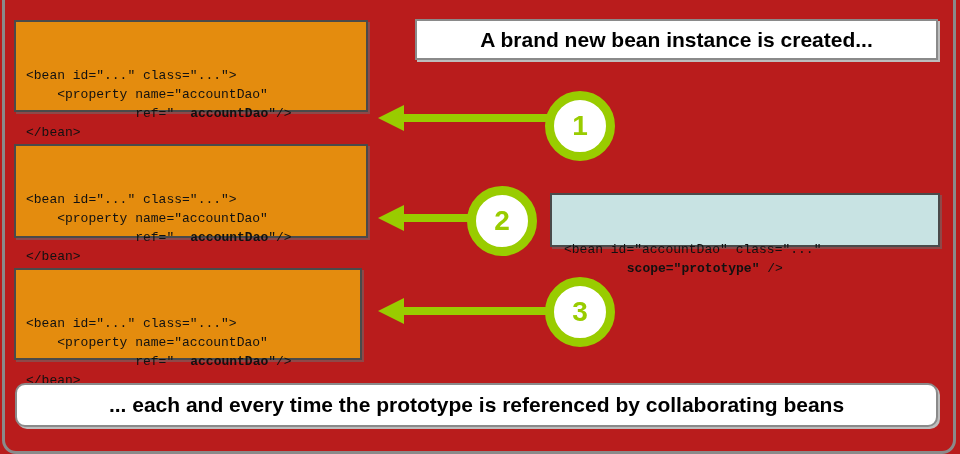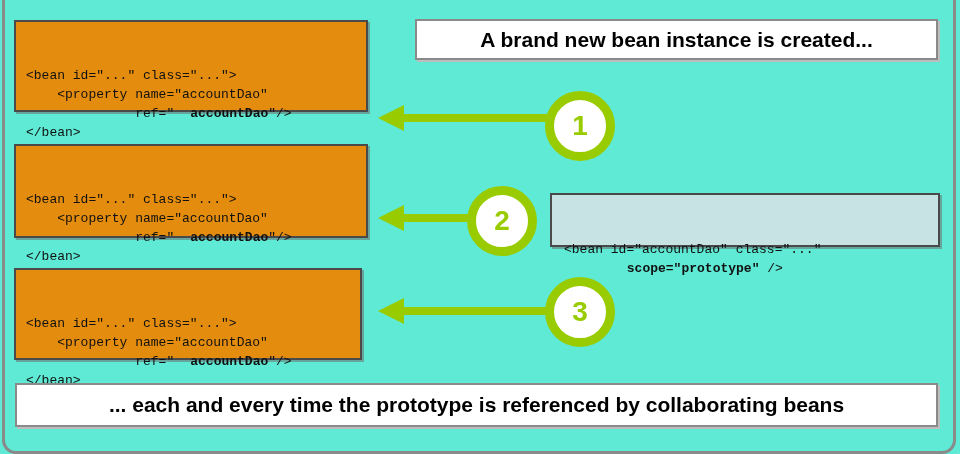--- a/index.html
+++ b/index.html
@@ -2,21 +2,21 @@
 <html style="--orange: #E48C0E; --blue: #C8E3E3; --green: #99CC00; --box_border: #4A4A4A; --gray_border: #8A8A8A; --code_text: #111111;"><head>
 <meta charset="utf-8">
 <style>
   :root {
     --orange:#E48C0E; --blue:#C8E3E3; --green:#99CC00;
     --box_border:#4A4A4A; --gray_border:#8A8A8A; --code_text:#111111;
   }
   html,body { margin:0; padding:0; background:#fff; }
   .canvas {
     position:relative; width:960px; height:454px; overflow:hidden;
-    background:#5eead4; font-family:"Liberation Sans", sans-serif;
+    background:#b91c1c; font-family:"Liberation Sans", sans-serif;
   }
   .frame {
     position:absolute; left:2px; top:-14px; width:948px; height:462px;
     border:3px solid var(--gray_border); border-radius:14px;
   }
   .code-box {
     position:absolute; box-sizing:border-box;
     border:2px solid var(--box_border);
     box-shadow:2px 2px 0 rgba(110,110,110,0.55);
     font-family:"Liberation Mono", monospace;
@@ -88,17 +88,17 @@
   </div>
 
   <div>
     <div class="arrow-head" style="left:378px; top:298px;"></div>
     <div class="arrow-line" style="left:398px; top:307px; width:154px;"></div>
     <div class="step-circle" style="left:545px; top:277px;">
       <span>3</span>
     </div>
   </div>
 
-  <div class="caption" style="left:15px; top:383px; width:923px; height:44px;">
+  <div class="caption" style="left:15px; top:383px; width:923px; height:44px;border-radius:10px;">
     <span>... each and every time the prototype is referenced by collaborating beans</span>
   </div>
 
 </div>
 
 </body></html>

